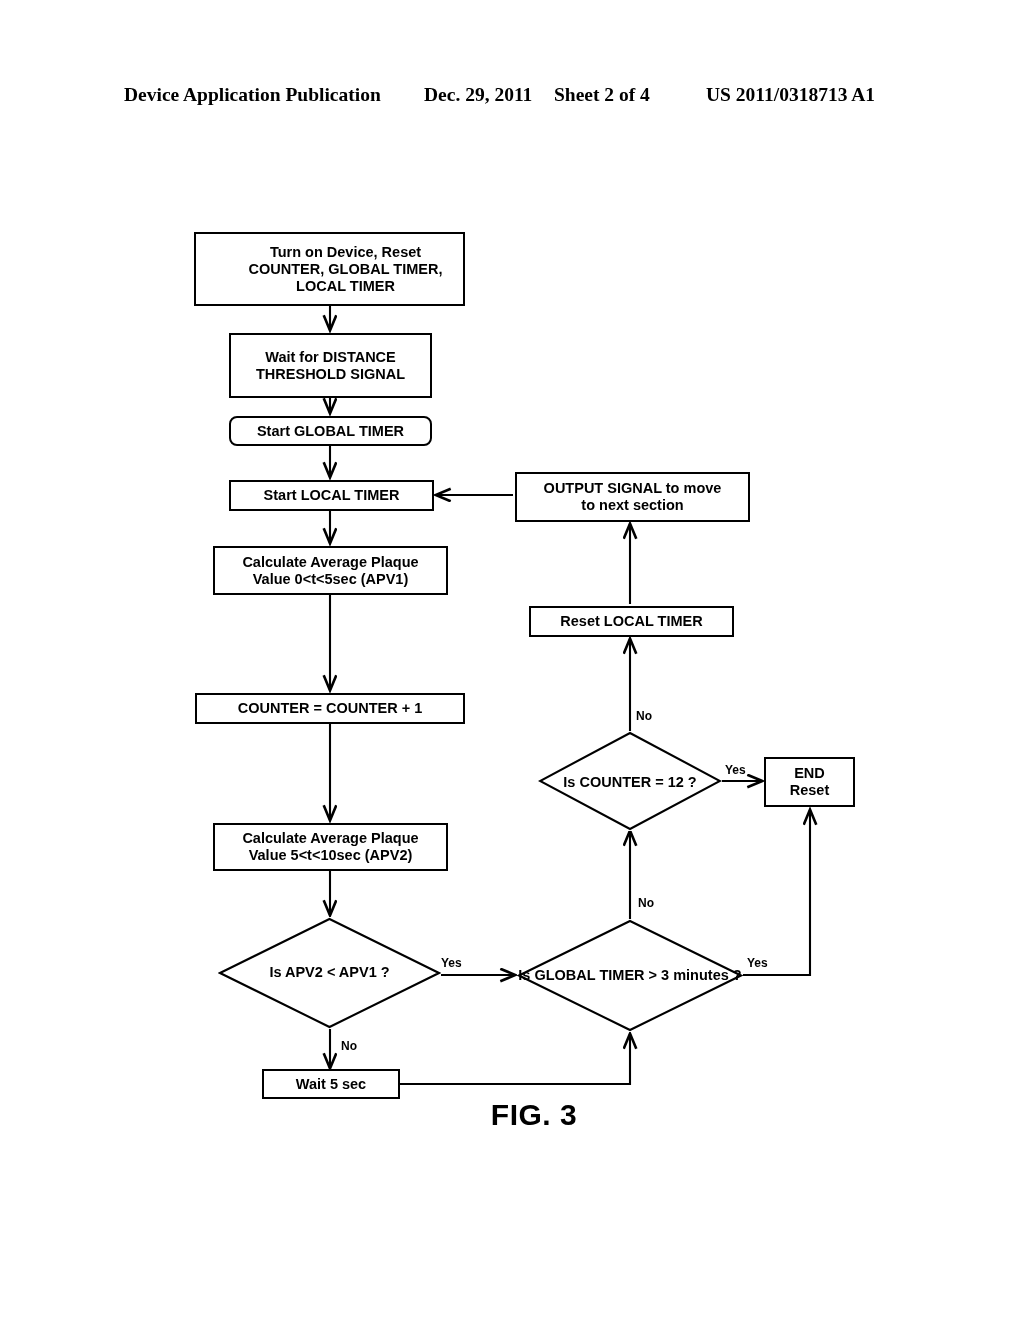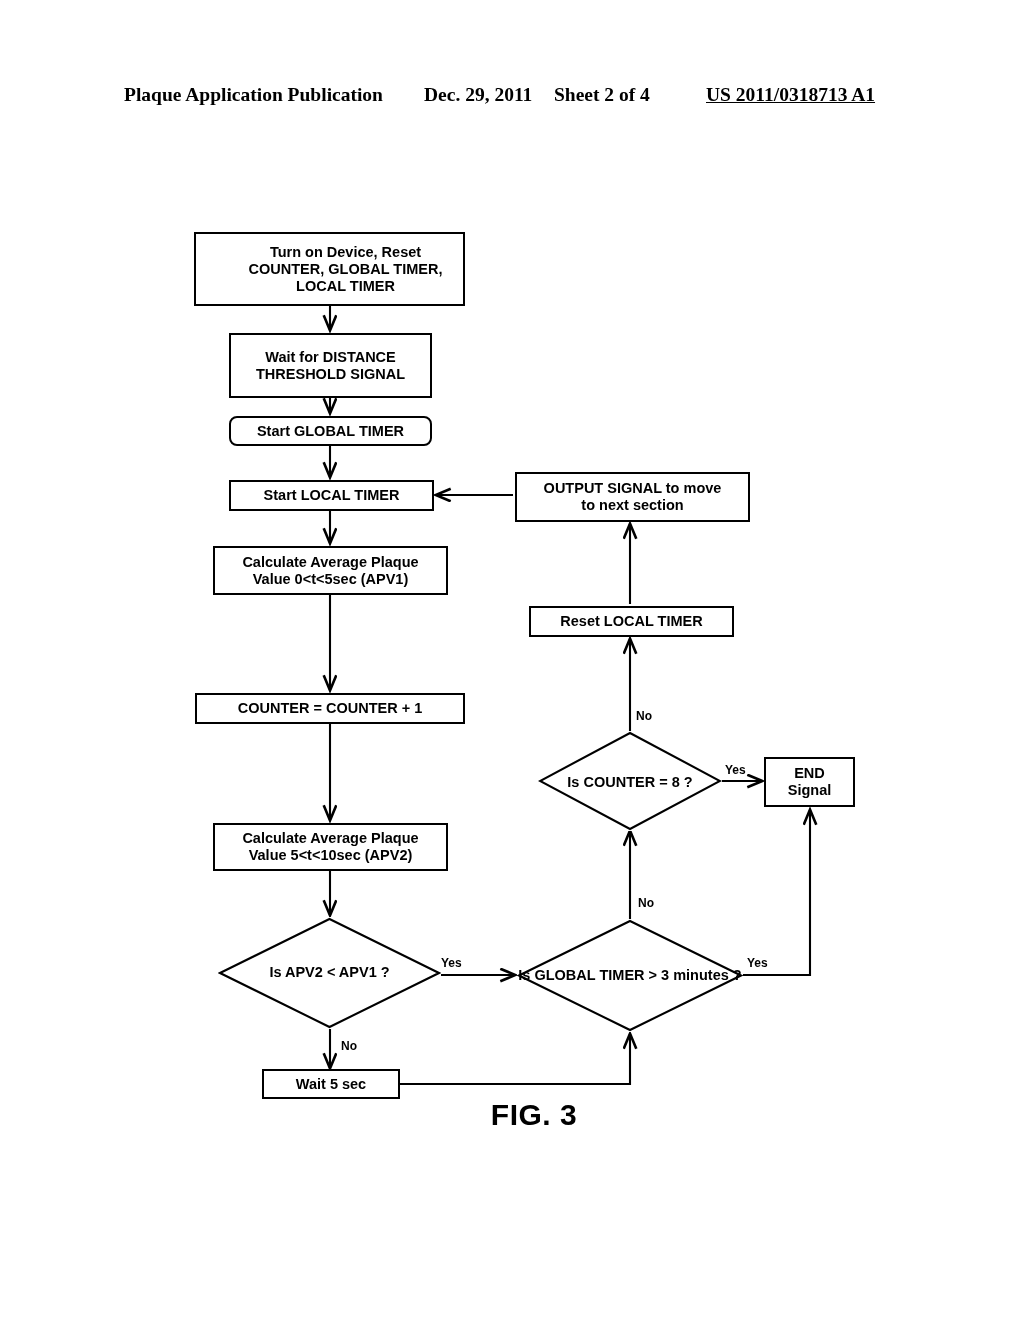--- a/index.html
+++ b/index.html
@@ -25,21 +25,21 @@
     height: 28px;
     font-family: "Liberation Serif", serif;
     font-weight: bold;
     font-size: 19.5px;
     letter-spacing: 0px;
     white-space: nowrap;
   }
   #page-header .hdr-left  { position: absolute; left: 124px;  top: 0; }
   #page-header .hdr-date  { position: absolute; left: 424px;  top: 0; }
   #page-header .hdr-sheet { position: absolute; left: 554px;  top: 0; }
-  #page-header .hdr-pub   { position: absolute; left: 706px;  top: 0; text-decoration: underline; }
+  #page-header .hdr-pub   { position: absolute; left: 706px;  top: 0; }
 
   
   #flowchart {
     position: absolute;
     left: 0;
     top: 0;
     width: 1024px;
     height: 1320px;
   }
   #wires {
@@ -110,21 +110,21 @@
     font-family: "Liberation Sans", sans-serif;
     font-weight: bold;
     font-size: 30px;
     letter-spacing: 0.5px;
   }
 </style>
 </head>
 <body>
 
 <div id="page-header">
-  <span class="hdr-left">Plaque Application Publication</span>
+  <span class="hdr-left">Device Application Publication</span>
   <span class="hdr-date">Dec. 29, 2011</span>
   <span class="hdr-sheet">Sheet 2 of 4</span>
   <span class="hdr-pub">US 2011/0318713 A1</span>
 </div>
 
 <div id="flowchart">
 
   <svg id="wires" viewBox="0 0 1024 1320" width="1024" height="1320" xmlns="http://www.w3.org/2000/svg">
     <defs>
       <marker id="arw" markerWidth="9" markerHeight="9" refX="7.4" refY="3.2" orient="auto" markerUnits="strokeWidth">
@@ -223,21 +223,21 @@
   <div class="node box" style="left:515px; top:472px; width:235px; height:50px;">
     <div>
       <span class="line">OUTPUT SIGNAL to move</span>
       <span class="line">to next section</span>
     </div>
   </div>
 
   <div class="node box" style="left:764px; top:757px; width:91px; height:50px;">
     <div>
       <span class="line">END</span>
-      <span class="line">Signal</span>
+      <span class="line">Reset</span>
     </div>
   </div>
 
   <div class="node box" style="left:262px; top:1069px; width:138px; height:30px;">
     <div>
       <span class="line">Wait 5 sec</span>
     </div>
   </div>
 
   <div class="node diamond" style="left:218px; top:917px; width:223px; height:112px;">
@@ -249,21 +249,21 @@
       <span class="line">&lt; APV1</span>
       <span class="line">?</span>
     </div>
   </div>
 
   <div class="node diamond" style="left:538px; top:731px; width:184px; height:100px;">
     <svg width="184" height="100" viewBox="0 0 184 100" xmlns="http://www.w3.org/2000/svg">
       <polygon points="92,2 182,50 92,98 2,50" fill="#ffffff" stroke="#000000" stroke-width="2.1"></polygon>
     </svg>
     <div class="dtext" style="margin-top:4px;">
-      <span class="line">Is COUNTER = 8</span>
+      <span class="line">Is COUNTER = 12</span>
       <span class="line">?</span>
     </div>
   </div>
 
   <div class="node diamond" style="left:517px; top:919px; width:226px; height:113px;">
     <svg width="226" height="113" viewBox="0 0 226 113" xmlns="http://www.w3.org/2000/svg">
       <polygon points="113,2 224,56.5 113,111 2,56.5" fill="#ffffff" stroke="#000000" stroke-width="2.1"></polygon>
     </svg>
     <div class="dtext">
       <span class="line">Is GLOBAL TIMER</span>

